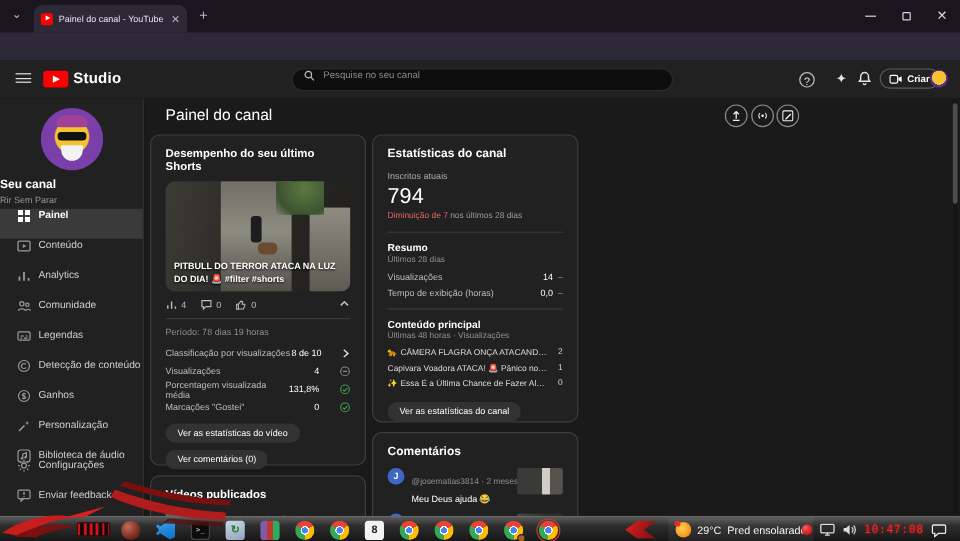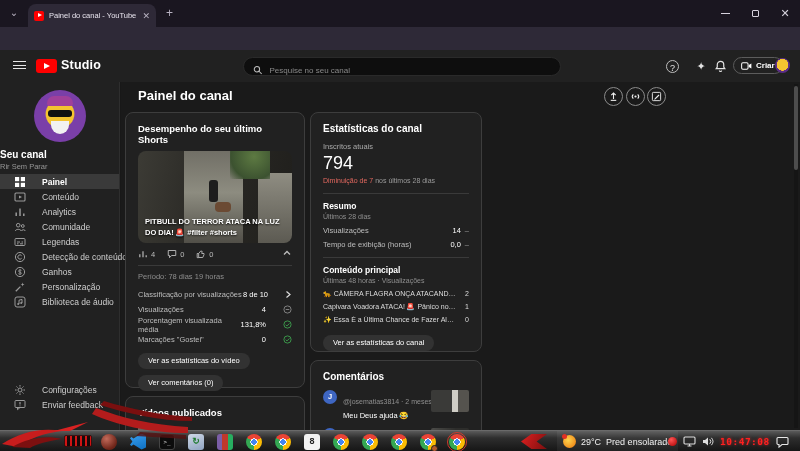--- a/index.html
+++ b/index.html
@@ -33,21 +33,21 @@
   .profile-j{position:absolute;right:28px;top:31px;width:14px;height:14px;border-radius:50%;background:#4f79d0;color:#fff;font-size:8px;font-weight:bold;text-align:center;line-height:14px}
   .kebab{position:absolute;right:8px;top:30px;color:#c9c4d2;font-size:9px;letter-spacing:0;line-height:5px;text-align:center;width:10px}
 
   
   .sheader{position:absolute;left:0;top:50px;width:800px;height:32px;background:#212121}
   .burger{position:absolute;left:13px;top:61px;width:13px}
   .burger i{display:block;border-bottom:1.6px solid #e6e6e6;margin-bottom:2.6px}
   .ytlogo{position:absolute;left:36px;top:59px;width:21px;height:14px;background:#f00;border-radius:3px}
   .ytlogo::after{content:"";position:absolute;left:8px;top:4px;border-left:6px solid #fff;border-top:3.5px solid transparent;border-bottom:3.5px solid transparent}
   .brand{position:absolute;left:61px;top:58px;font-size:12.5px;font-weight:bold;color:#fff;letter-spacing:.2px}
-  .ssearch{position:absolute;left:243px;top:57px;width:318px;height:19px;background:#0e0e0e;border:1px solid #2a2a2a;border-radius:10px;display:flex;align-items:flex-end;padding:0 9px;gap:7px}
+  .ssearch{position:absolute;left:243px;top:57px;width:318px;height:19px;background:#0e0e0e;border:1px solid #2a2a2a;border-radius:10px;display:flex;align-items:flex-start;padding:0 9px;gap:7px}
   .ssearch input{background:transparent;border:0;outline:0;color:#ddd;font-size:8px;font-family:"Liberation Sans",sans-serif;width:100%}
   .ssearch input::placeholder{color:#8a8a8a}
   .hic{position:absolute;top:58px;width:16px;height:16px;color:#e4e4e4;text-align:center}
   .help{left:666px;border:1px solid #bdbdbd;border-radius:50%;font-size:9px;line-height:14px;width:13px;height:13px;top:60px}
   .spark{left:693px;font-size:11px;line-height:16px}
   .bellp{left:712px;top:59px}
   .criar{position:absolute;left:733px;top:57px;height:17px;border:1px solid #5c5c5c;border-radius:9px;display:flex;align-items:center;gap:4px;padding:0 7px}
   .criar span{font-size:8px;font-weight:bold;color:#fff}
   .mini-ava{position:absolute;left:775px;top:58px;width:15px;height:15px;border-radius:50%;background:radial-gradient(circle at 50% 45%,#f4c430 0 52%,#5b2d86 54%)}
 
@@ -56,28 +56,28 @@
   .mainbg{position:absolute;left:121px;top:82px;width:679px;height:348px;background:#1a1a1a}
 
   .ch-ava{position:absolute;left:34px;top:90px;width:52px;height:52px;border-radius:50%;background:radial-gradient(circle at 50% 46%,#f4c430 0 36%,#7a3fa8 39%),#5b2d86;overflow:hidden}
   .ch-ava .shades{position:absolute;left:14px;top:20px;width:24px;height:7px;background:#111;border-radius:3px}
   .ch-ava .beard{position:absolute;left:17px;top:31px;width:18px;height:13px;background:#f2f2f2;border-radius:0 0 9px 9px}
   .ch-ava .turban{position:absolute;left:13px;top:6px;width:26px;height:10px;background:#a0409a;border-radius:10px 10px 4px 4px}
   .ch-name{position:absolute;left:0;top:149px;width:120px;text-align:left;font-size:10px;font-weight:bold;color:#fff}
   .ch-sub{position:absolute;left:0;top:162px;width:120px;font-size:7.5px;color:#969696}
 
   .menu{position:absolute;left:0;top:174px;width:119px}
-  .sb-item{height:15px;display:flex;align-items:center;gap:16px;padding-left:14px;color:#cfcfcf;font-size:8.5px}
+  .sb-item{height:25px;display:flex;align-items:flex-start;gap:6px;padding-left:14px;color:#cfcfcf;font-size:8.5px}
   .sb-item.active{background:#3a3a3a;color:#fff;font-weight:bold}
   .sb-item svg{flex:none}
   .menu-foot{position:absolute;left:0;top:382px;width:119px}
   .sb-label{white-space:nowrap}
 
   
-  .page-title{position:absolute;left:138px;top:88px;font-size:13px;font-weight:bold;color:#fff}
+  .page-title{position:absolute;left:138px;top:88px;font-size:13px;font-weight:normal;color:#fff}
   .act{position:absolute;top:87px;width:19px;height:19px;border:1px solid #8a8a8a;border-radius:50%;display:flex;align-items:center;justify-content:center}
   .scrollbar{position:absolute;left:794px;top:84px;width:4px;height:344px;background:#151515}
   .scrollthumb{position:absolute;left:0;top:2px;width:4px;height:84px;background:#4d4d4d;border-radius:2px}
 
   .card{position:absolute;background:#212121;border:1px solid #3d3d3d;border-radius:8px;padding:10px 12px}
   .c-title{font-size:9.5px;font-weight:bold;color:#fff}
 
   
   .card1{left:125px;top:112px;width:180px;height:276px}
   .thumb{position:relative;height:92px;border-radius:8px;overflow:hidden;background:linear-gradient(100deg,#3c3b35,#2b2a26 40%,#201f1c);margin-top:6px}
@@ -144,21 +144,21 @@
   .i-8{background:#f2f2f2;color:#222;font-size:9px;font-weight:bold;text-align:center;line-height:15px}
   .badge{position:absolute;right:-2px;bottom:-2px;width:7px;height:7px;border-radius:50%;background:#b35a2a;border:1px solid #222}
   .sel{outline:1.5px solid #d23a2a;outline-offset:1.5px}
   .tb-accent{position:absolute;left:521px;top:3px;width:26px;height:15px;background:linear-gradient(120deg,#e02020,#7a0f0f);clip-path:polygon(0 50%,40% 0,100% 0,60% 50%,100% 100%,40% 100%)}
   .tb-weather{position:absolute;left:557px;top:0;height:21px;display:flex;align-items:center;gap:5px;padding:0 6px;background:rgba(255,255,255,.05)}
   .sun{width:13px;height:13px;border-radius:50%;background:radial-gradient(circle at 40% 40%,#ffd34d,#f08c1a 75%);position:relative}
   .sun::after{content:"";position:absolute;left:-1px;top:-1px;width:5px;height:5px;border-radius:50%;background:#e03024}
   .w-txt{font-size:9px;color:#f2f2f2;white-space:nowrap}
   .tray{position:absolute;left:668px;top:0;height:21px;display:flex;align-items:center;gap:6px}
   .t-red{width:9px;height:9px;border-radius:50%;background:radial-gradient(circle at 35% 30%,#f55,#a00)}
-  .clock{font-family:"DejaVu Sans Mono",monospace;font-size:9.5px;font-weight:bold;color:#ff2020;text-shadow:0 0 3px rgba(255,40,40,.7);letter-spacing:.5px}
+  .clock{font-family:"DejaVu Sans Mono",monospace;font-size:9.5px;font-weight:normal;color:#ff2020;text-shadow:0 0 3px rgba(255,40,40,.7);letter-spacing:.5px}
   .rog{position:absolute;left:0;top:398px;width:200px;height:53px;z-index:120;pointer-events:none}
 </style>
 </head>
 <body>
 
 <div class="tabbar">
   <div class="tab-caret">⌄</div>
   <div class="tab">
     <span class="favicon"></span>
     <span class="tab-title">Painel do canal - YouTube Studio</span>

